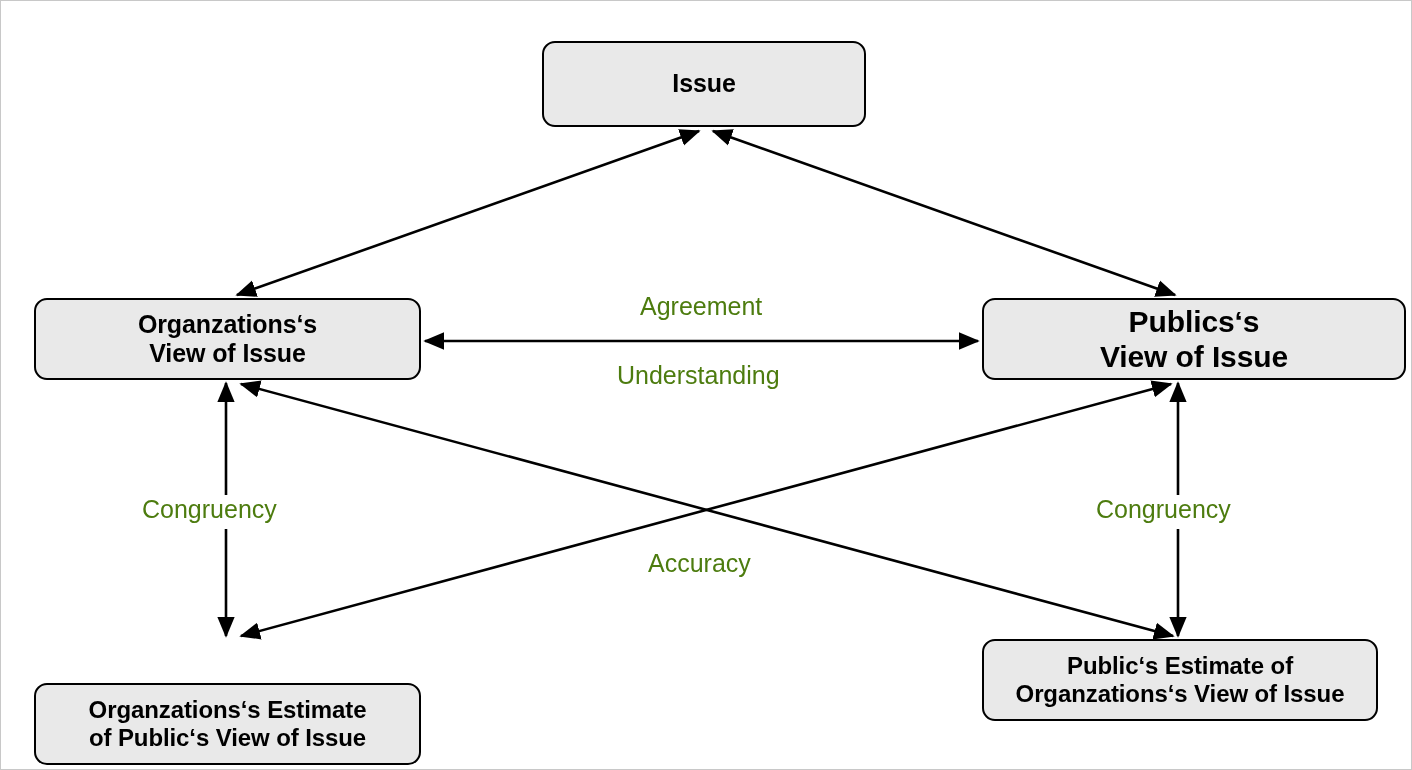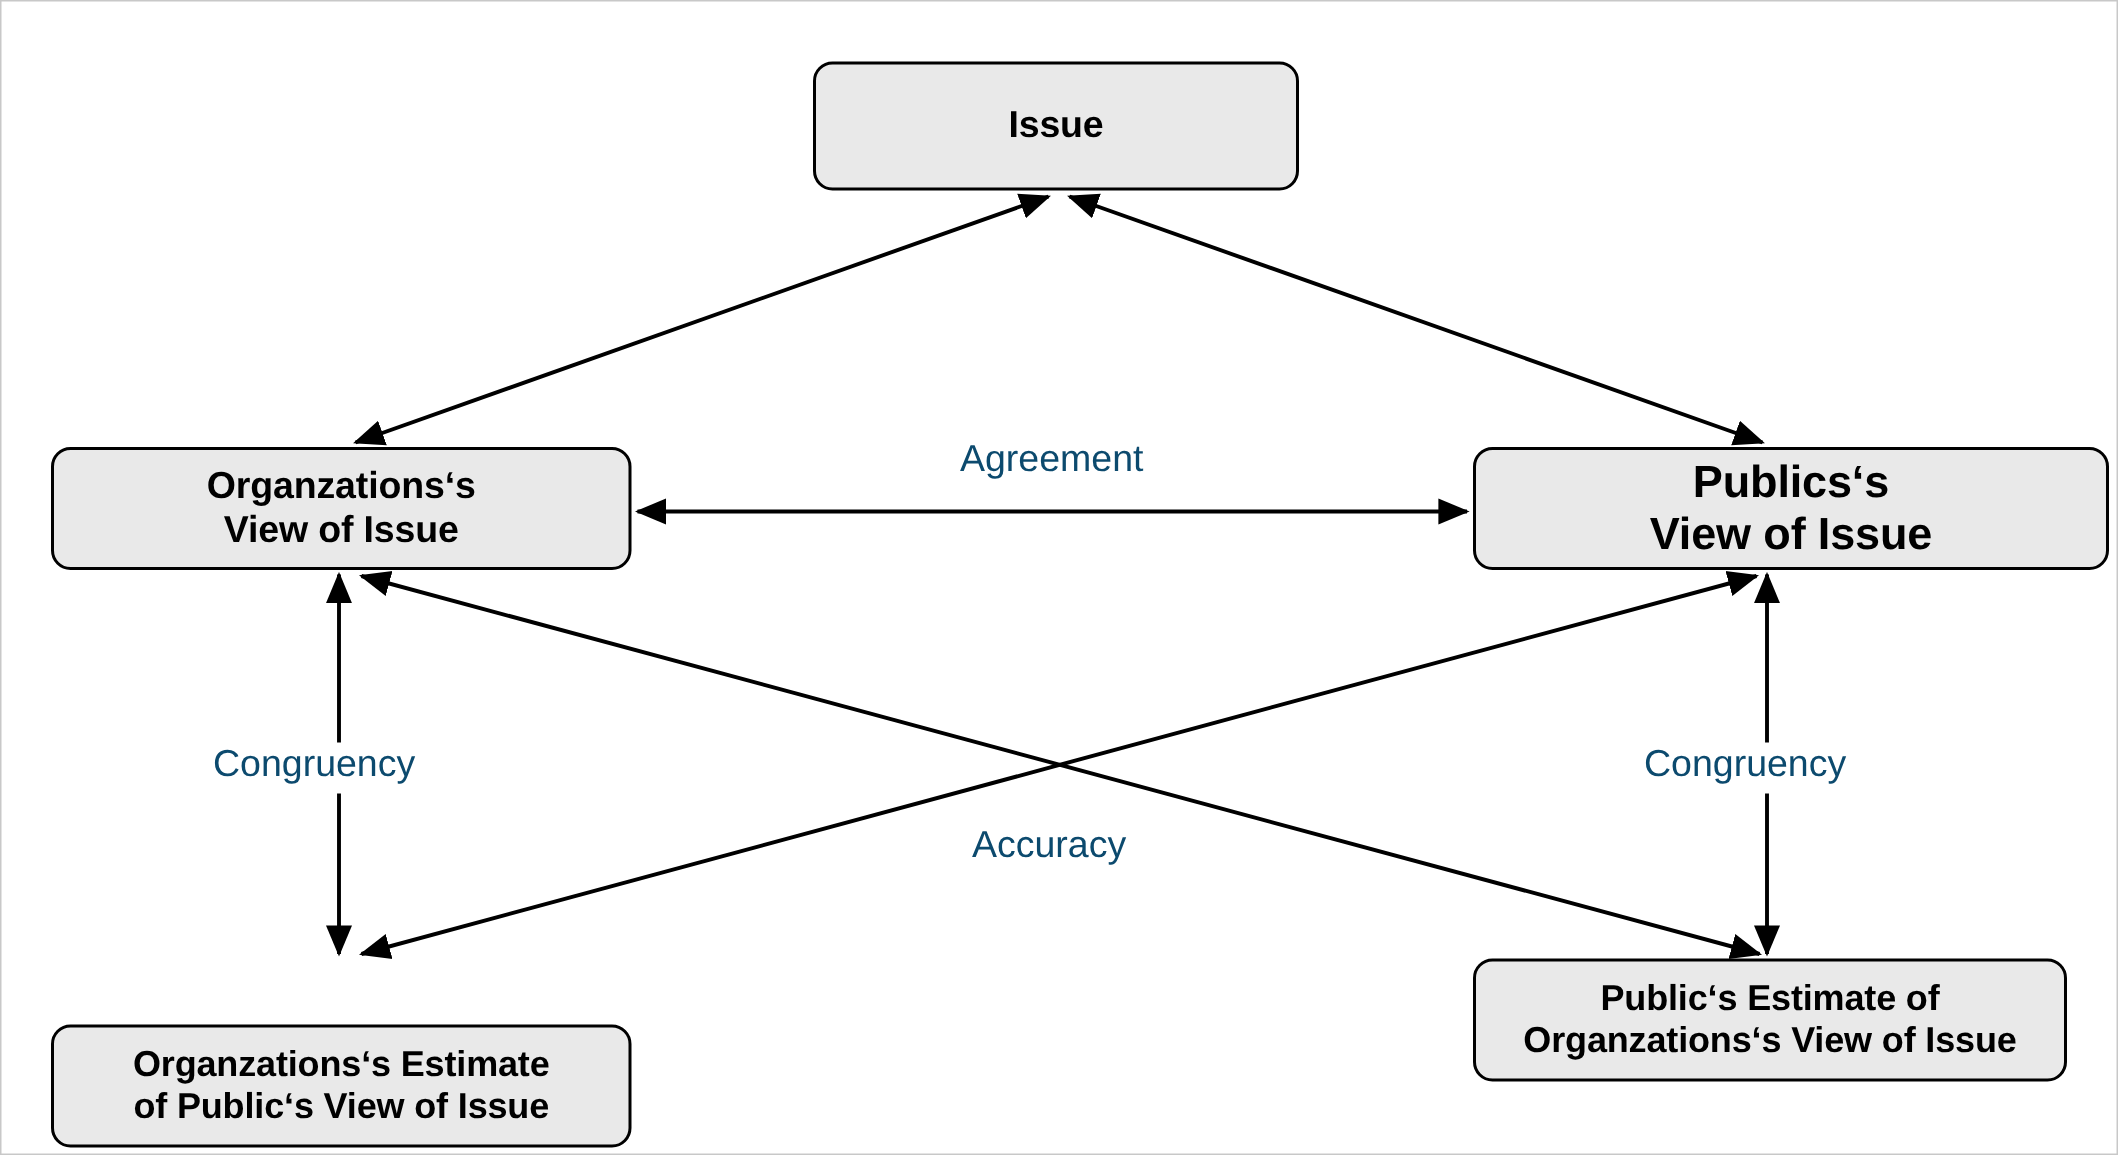--- a/index.html
+++ b/index.html
@@ -80,21 +80,21 @@
   }
   #node-public-estimate {
     left: 981px;
     top: 638px;
     width: 396px;
     height: 82px;
     font-size: 24px;
   }
   .edge-label {
     position: absolute;
-    color: #0c4a6e;
+    color: #4d7c0f;
     font-weight: normal;
     font-size: 25px;
     white-space: nowrap;
     background: #ffffff;
     padding: 0 5px;
     line-height: 1.1;
   }
   #label-agreement {
     left: 634px;
     top: 292px;
@@ -182,20 +182,21 @@
 of Public‘s View of Issue</span>
   </div>
 
   <div class="node-box" id="node-public-estimate">
     <span class="node-label">Public‘s Estimate of
 Organzations‘s View of Issue</span>
   </div>
 
   <div class="edge-label" id="label-agreement">Agreement</div>
 
+  <div class="edge-label" id="label-understanding">Understanding</div>
 
   <div class="edge-label" id="label-accuracy">Accuracy</div>
 
   <div class="edge-label" id="label-congruency-left">Congruency</div>
 
   <div class="edge-label" id="label-congruency-right">Congruency</div>
 
 </div>
 
 </body></html>

